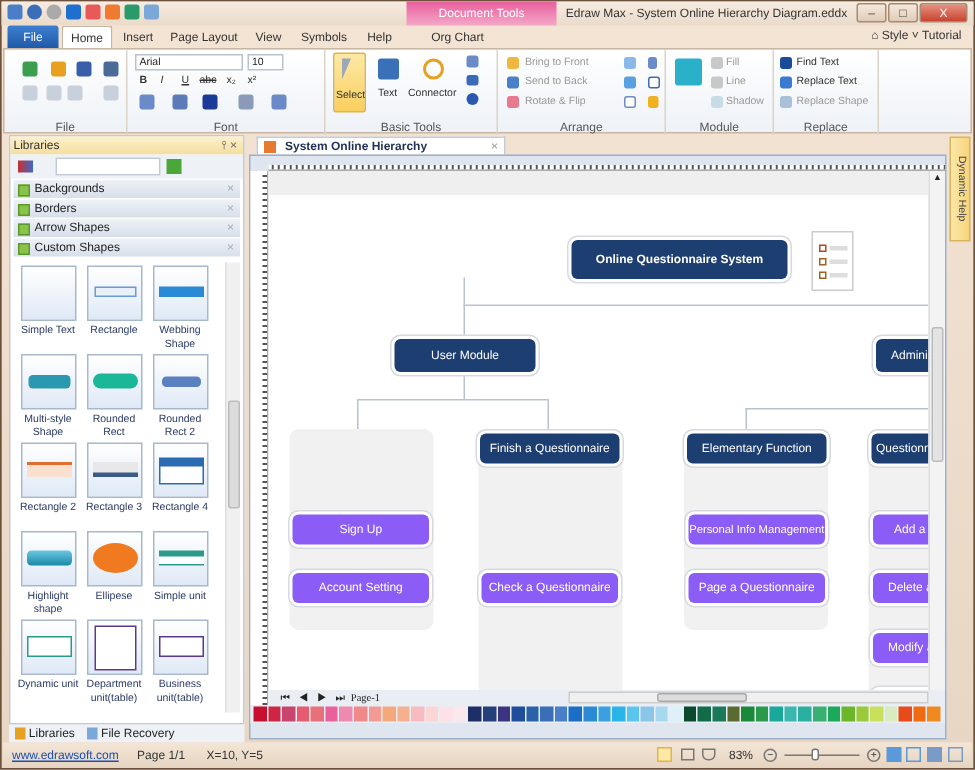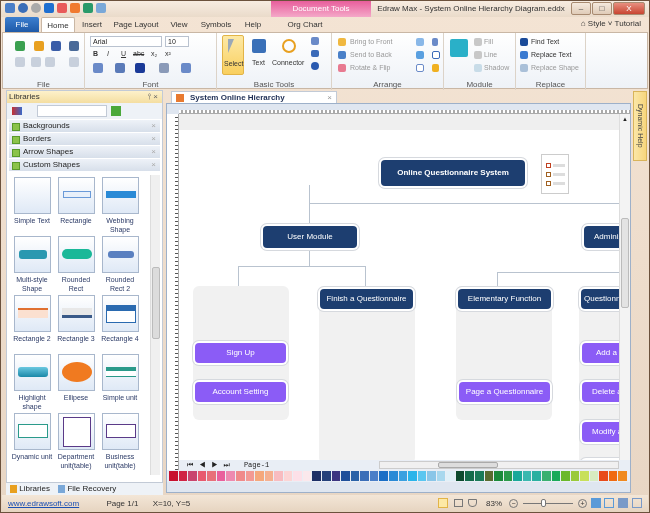--- a/index.html
+++ b/index.html
@@ -350,34 +350,36 @@
 
       <div class="node dark" style="left:84px;top:112px;width:94px;height:22px;line-height:22px">User Module</div>
       <div class="node dark" style="left:405px;top:112px;width:60px;height:22px;line-height:22px;text-align:left;padding-left:10px">Adminis</div>
 
       <div class="node dark" style="left:141px;top:175px;width:93px;height:20px;line-height:20px">Finish a Questionnaire</div>
       <div class="node dark" style="left:279px;top:175px;width:93px;height:20px;line-height:20px">Elementary Function</div>
       <div class="node dark" style="left:402px;top:175px;width:60px;height:20px;line-height:20px;text-align:left;padding-left:3px">Questionna</div>
 
       <div class="node teal" style="left:16px;top:229px;width:91px;height:20px;line-height:20px">Sign Up</div>
       <div class="node teal" style="left:16px;top:268px;width:91px;height:20px;line-height:20px">Account Setting</div>
+      <div class="node teal" style="left:142px;top:268px;width:91px;height:20px;line-height:20px">Check a Questionnaire</div>
+      <div class="node teal" style="left:280px;top:229px;width:91px;height:20px;line-height:20px;font-size:7.5px">Personal Info Management</div>
       <div class="node teal" style="left:280px;top:268px;width:91px;height:20px;line-height:20px">Page a Questionnaire</div>
       <div class="node teal" style="left:403px;top:229px;width:60px;height:20px;line-height:20px;text-align:left;padding-left:14px">Add a Q</div>
       <div class="node teal" style="left:403px;top:268px;width:60px;height:20px;line-height:20px;text-align:left;padding-left:10px">Delete a</div>
       <div class="node teal" style="left:403px;top:308px;width:60px;height:20px;line-height:20px;text-align:left;padding-left:10px">Modify a</div>
       <div class="node teal" style="left:403px;top:346px;width:60px;height:20px;line-height:20px;text-align:left;padding-left:10px">Q</div>
     </div>
     <div class="rscroll">
       <span style="position:absolute;left:2px;top:2px;font-size:6px">▲</span>
       <span style="position:absolute;left:1px;top:104px;width:8px;height:90px;background:#e3e3e3;border:1px solid #bbb;border-radius:2px"></span>
       <span style="position:absolute;left:2px;bottom:2px;font-size:6px">▼</span>
     </div>
     <div class="bottombar">
       <span style="margin-left:8px;letter-spacing:2px">⏮ ◀ ▶ ⏭</span>
-      <span style="margin-left:10px;font-family:Liberation Mono, monospace">Page-1</span>
+      <span style="font-family:Liberation Serif, serif">Page-1</span>
       <span style="position:absolute;left:200px;top:1px;width:240px;height:8px;background:#f0f0f0;border:1px solid #ccc">
         <span style="position:absolute;left:58px;top:0;width:60px;height:6px;background:#ddd;border:1px solid #aaa;border-radius:2px"></span>
       </span>
     </div>
     <div class="palette" id="palette">
         <span style="background: rgb(200, 16, 46);"></span>
         <span style="background: rgb(208, 36, 69);"></span>
         <span style="background: rgb(201, 69, 110);"></span>
         <span style="background: rgb(232, 90, 110);"></span>
         <span style="background: rgb(232, 112, 122);"></span>
@@ -424,21 +426,21 @@
         <span style="background: rgb(232, 74, 26);"></span>
         <span style="background: rgb(240, 106, 16);"></span>
         <span style="background: rgb(240, 138, 32);"></span>
       </div>
   </div>
 
   <div class="dynhelp">Dynamic Help</div>
 
   <div class="status">
     <a style="margin-left:6px">www.edrawsoft.com</a>
-    <span style="margin-left:25px">Page 1/1</span>
+    <span style="margin-left:10px">Page 1/1</span>
     <span style="margin-left:12px">X=10, Y=5</span>
     <span style="position:absolute;left:436px;top:3px;width:10px;height:10px;border:1px solid #e2b447;background:#fde9a6"></span>
     <span style="position:absolute;left:452px;top:4px;width:9px;height:8px;border:1px solid #777"></span>
     <span style="position:absolute;left:466px;top:4px;width:9px;height:8px;border:1px solid #777;border-radius:0 0 4px 4px"></span>
     <span style="position:absolute;left:484px">83%</span>
     <span style="position:absolute;left:507px;top:4px;width:9px;height:9px;border:1px solid #777;border-radius:50%;font-size:7px;line-height:7px;text-align:center">−</span>
     <span style="position:absolute;left:521px;top:8px;width:50px;height:1px;background:#777">
       <span style="position:absolute;left:18px;top:-4px;width:5px;height:8px;background:#fff;border:1px solid #777;border-radius:2px"></span>
     </span>
     <span style="position:absolute;left:576px;top:4px;width:9px;height:9px;border:1px solid #777;border-radius:50%;font-size:7px;line-height:7px;text-align:center">+</span>

